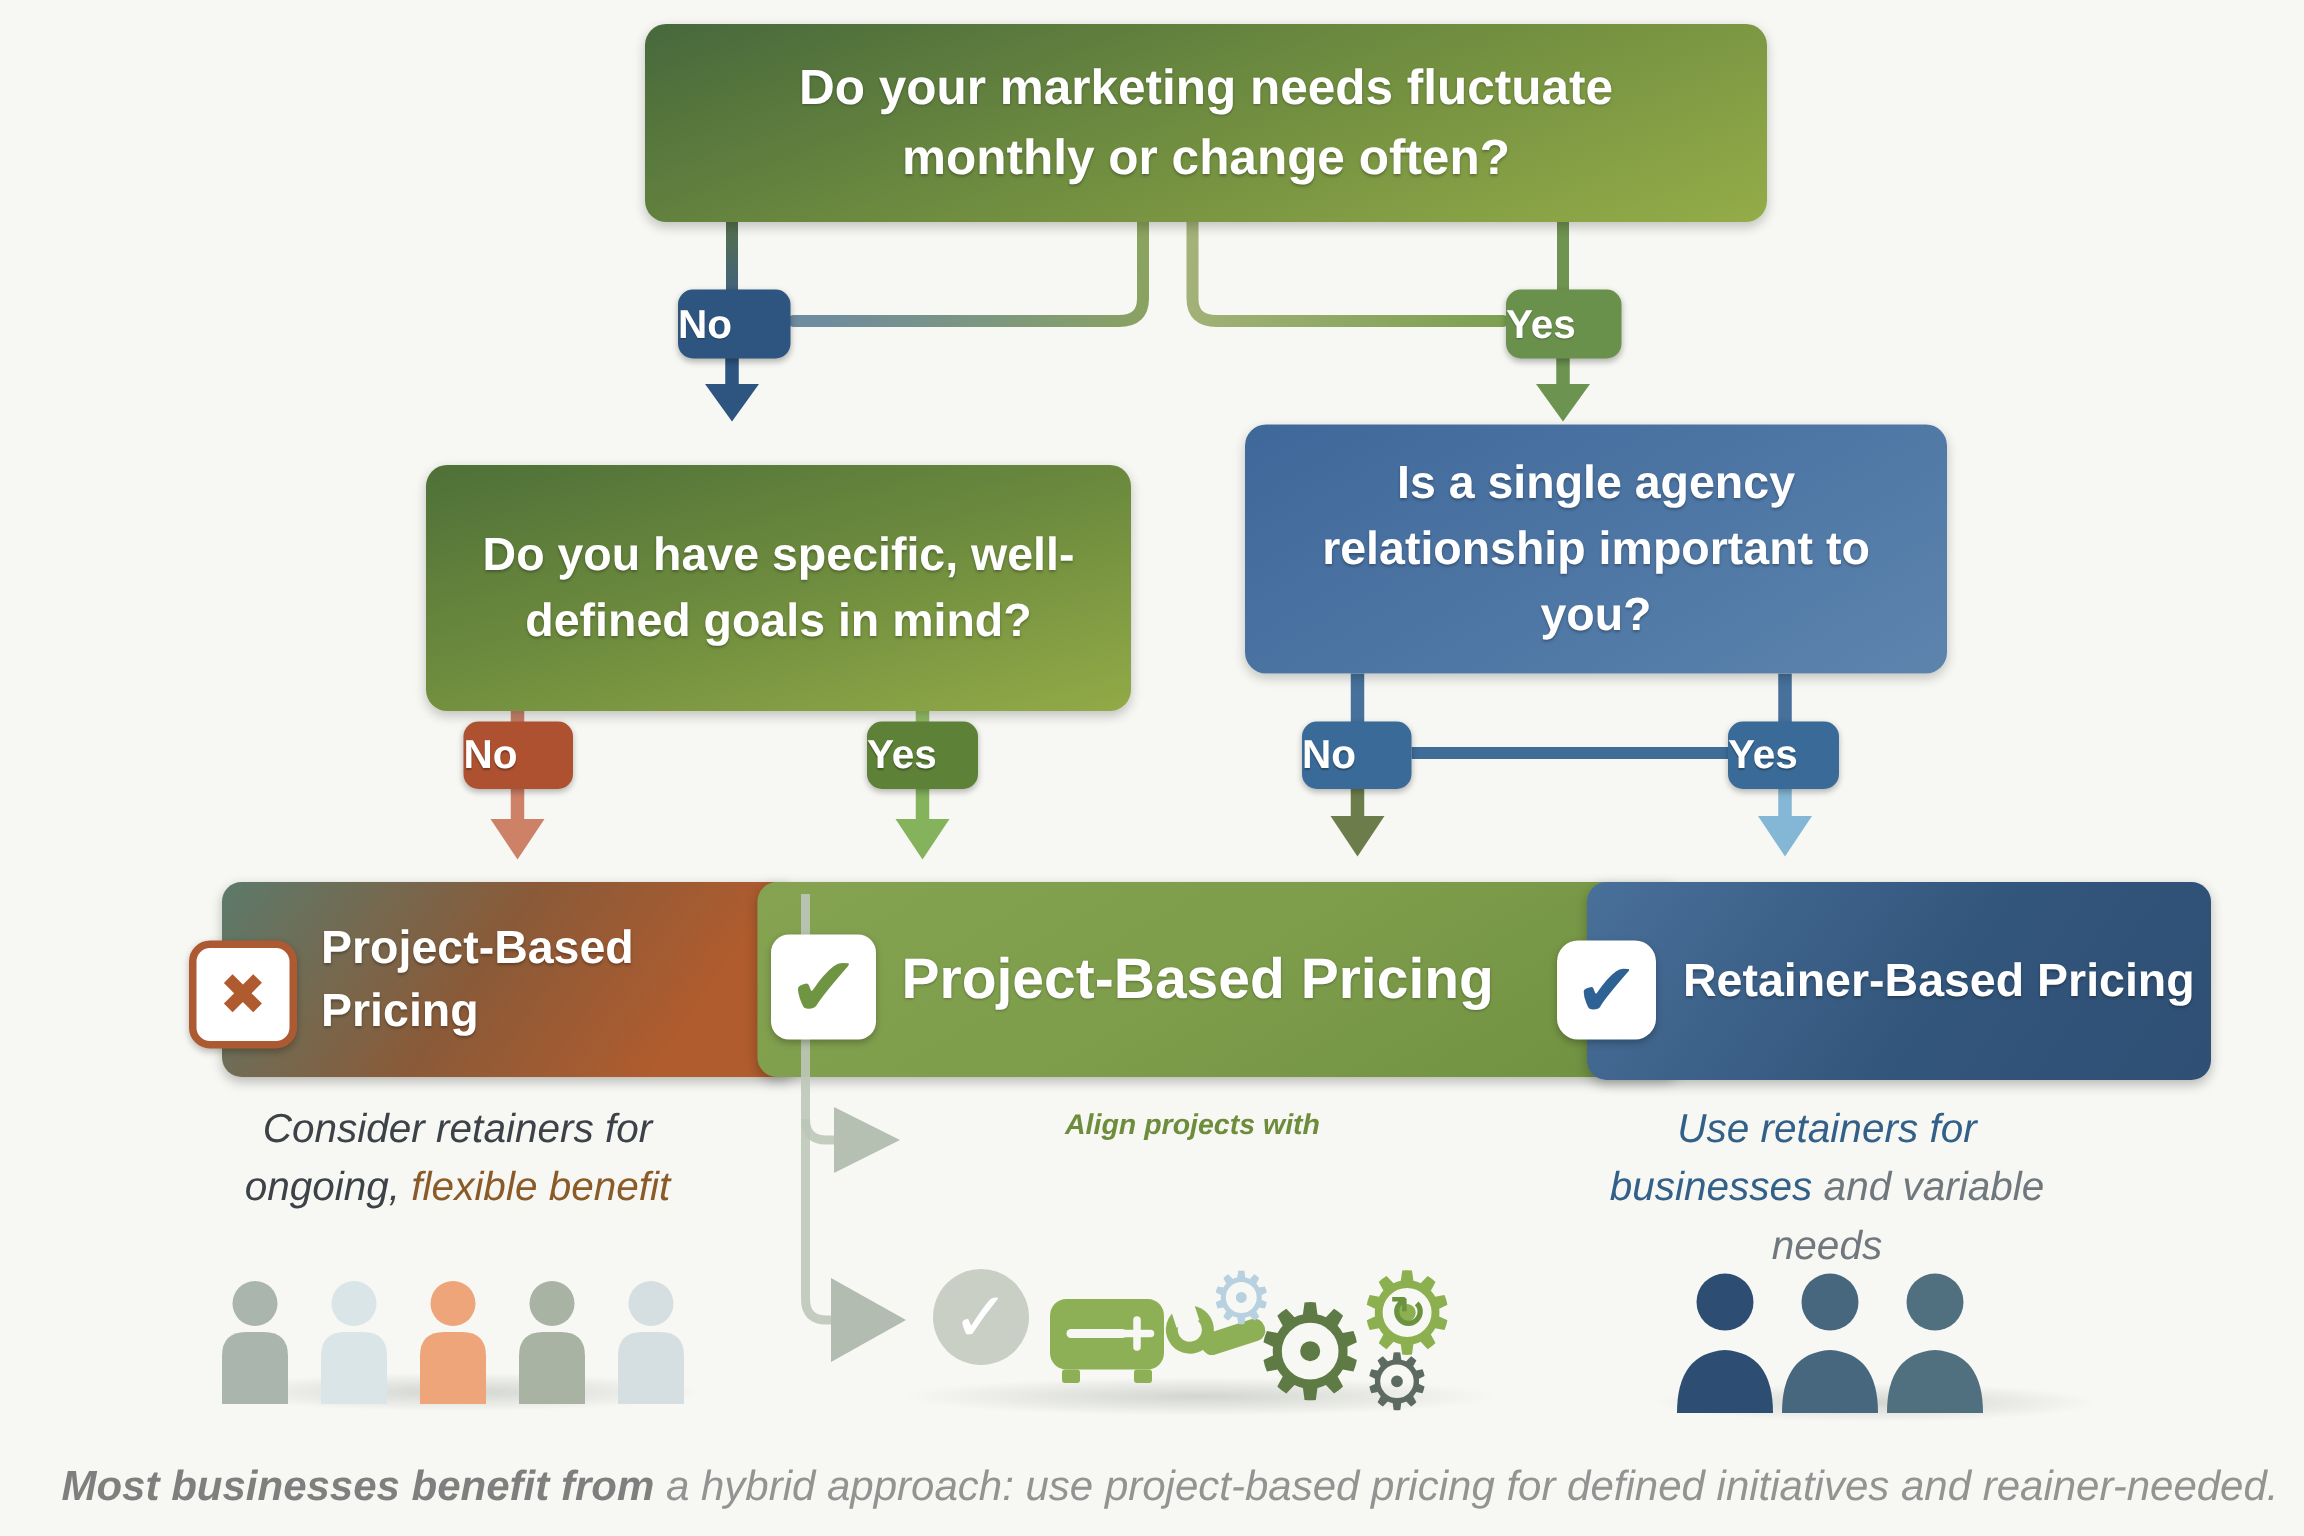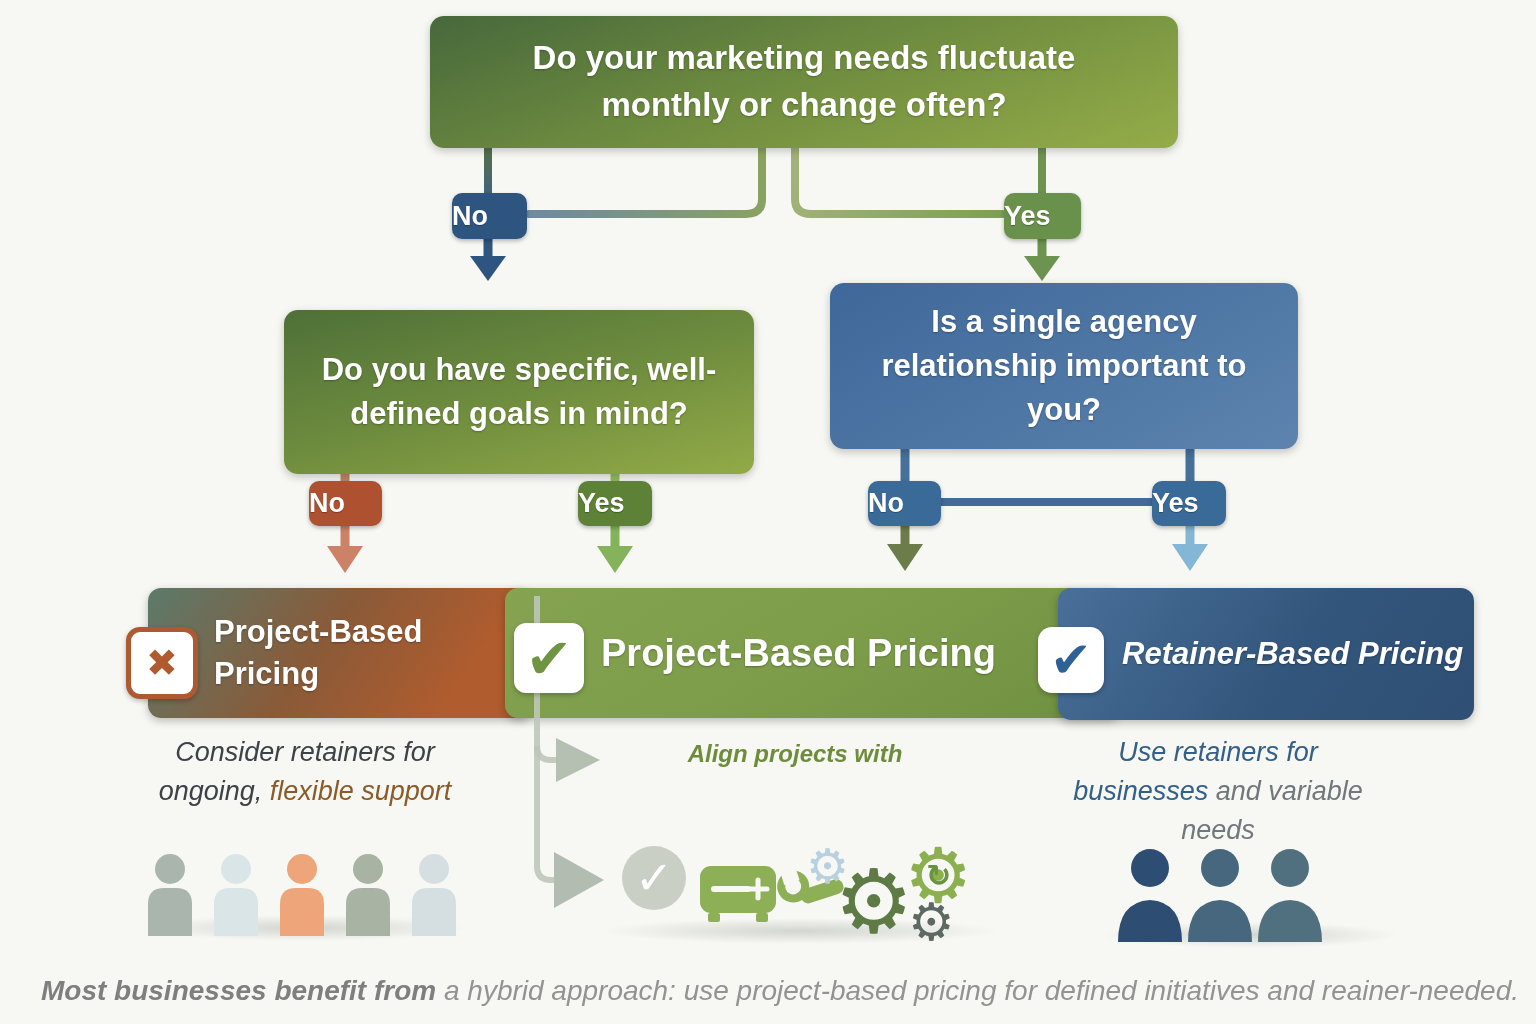--- a/index.html
+++ b/index.html
@@ -39,35 +39,35 @@
     z-index:2;display:flex;align-items:center;
   }
   #outcome-left{left:148px;top:588px;width:318px;height:130px;font-size:31px;
     background:linear-gradient(125deg,#5c7a6b 0%,#8a5a38 45%,#b05c2e 80%);
     padding-left:66px;line-height:1.35;}
   #outcome-mid{left:505px;top:588px;width:520px;height:130px;font-size:38px;
     background:linear-gradient(150deg,#85a351 0%,#7d9d4b 50%,#6f9040 100%);
     padding-left:96px;}
   #outcome-right{left:1058px;top:588px;width:352px;height:132px;font-size:31px;
     background:linear-gradient(125deg,#49709a 0%,#33567c 55%,#2f4f74 100%);
-    padding-left:64px;line-height:1.4;text-align:center;font-style:italic;}
+    padding-left:64px;line-height:1.4;text-align:center;}
   .marker{
     position:absolute;background:#fff;display:flex;align-items:center;justify-content:center;
     box-shadow:0 2px 5px rgba(0,0,0,.25);z-index:4;text-shadow:none;
   }
   #marker-x{left:126px;top:627px;width:62px;height:62px;border-radius:14px;
     border:5px solid #ad5a33;color:#b05a30;font-size:38px;}
   #marker-check-mid{left:514px;top:623px;width:70px;height:70px;border-radius:12px;
     color:#6f9543;font-size:56px;}
   #marker-check-right{left:1038px;top:627px;width:66px;height:66px;border-radius:14px;
     color:#2f6294;font-size:50px;}
   .note{position:absolute;font-style:italic;text-align:center;z-index:2;line-height:1.45;}
   #note-left{left:150px;top:733px;width:310px;font-size:27px;color:#3c4248;}
   #note-left .brown{color:#8a5a28;}
-  #note-mid{left:600px;top:737px;width:390px;font-size:24px;color:#6d8d3d;font-weight:bold;}
+  #note-mid{left:600px;top:737px;width:390px;font-size:19px;color:#6d8d3d;font-weight:bold;}
   #note-right{left:1063px;top:733px;width:310px;font-size:27px;}
   #note-right .blue{color:#336089;}
   #note-right .gray{color:#70777d;}
   .iconrow{position:absolute;display:flex;align-items:flex-end;z-index:2;}
   #people-left{left:138px;top:852px;gap:2px;}
   #people-right{left:1106px;top:846px;}
   #people-right .person{margin-right:-18px;}
   .shadow-ellipse{position:absolute;border-radius:50%;z-index:1;
     background:radial-gradient(ellipse at center,rgba(150,158,152,.38) 0%,rgba(150,158,152,0) 70%);}
   #check-circle{position:absolute;left:622px;top:846px;width:64px;height:64px;border-radius:50%;
@@ -185,21 +185,21 @@
     <span>✔</span>
   </div>
 
   <div id="outcome-right" class="outcome">
     <span>Retainer-Based Pricing</span>
   </div>
   <div id="marker-check-right" class="marker">
     <span>✔</span>
   </div>
 
-  <div id="note-left" class="note"><span class="dark">Consider retainers for ongoing, </span><span class="brown">flexible support</span></div>
+  <div id="note-left" class="note"><span class="dark">Consider retainers for ongoing, </span><span class="brown">flexible benefit</span></div>
 
   <div id="note-mid" class="note">
     <span>Align projects with</span><br>
   </div>
 
   <div id="note-right" class="note"><span class="blue">Use retainers for businesses </span><span class="gray">and variable needs</span></div>
 
   <div class="shadow-ellipse" style="left:140px;top:915px;width:330px;height:26px;"></div>
   <div id="people-left" class="iconrow">
     <svg class="person" width="64" height="84" viewBox="0 0 64 84">

